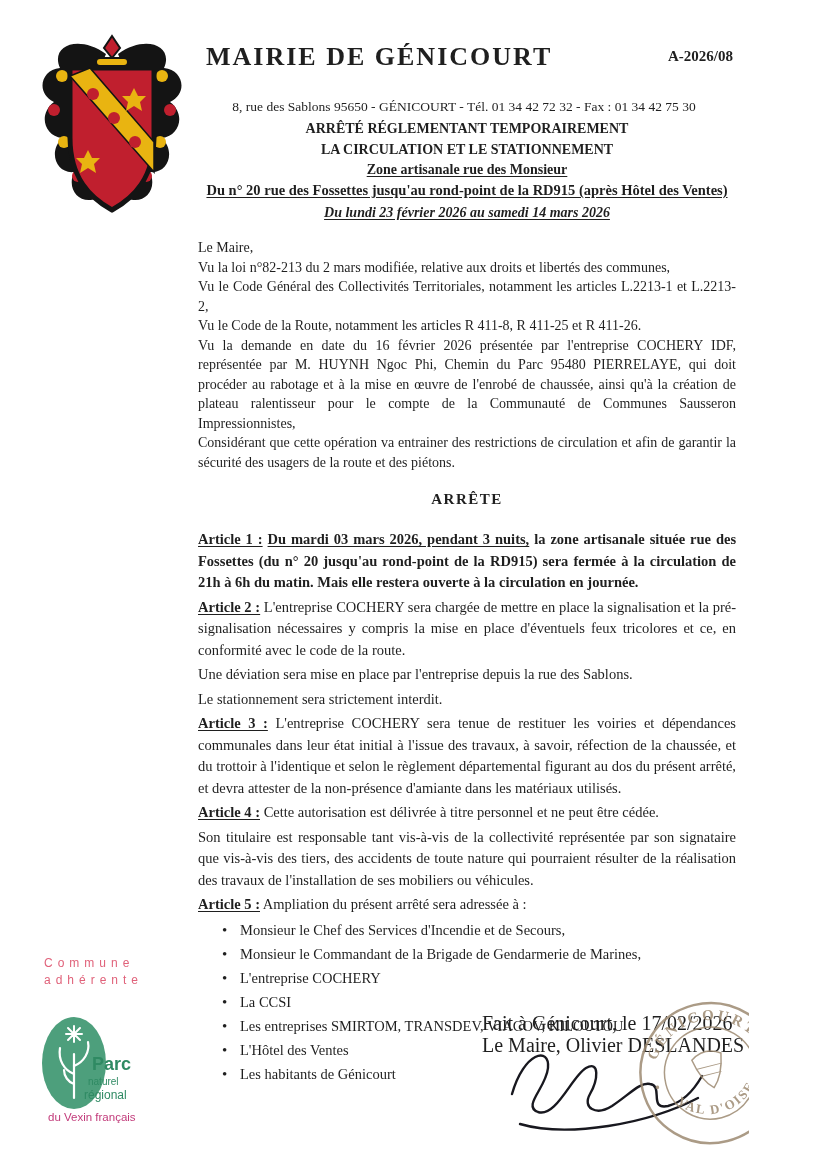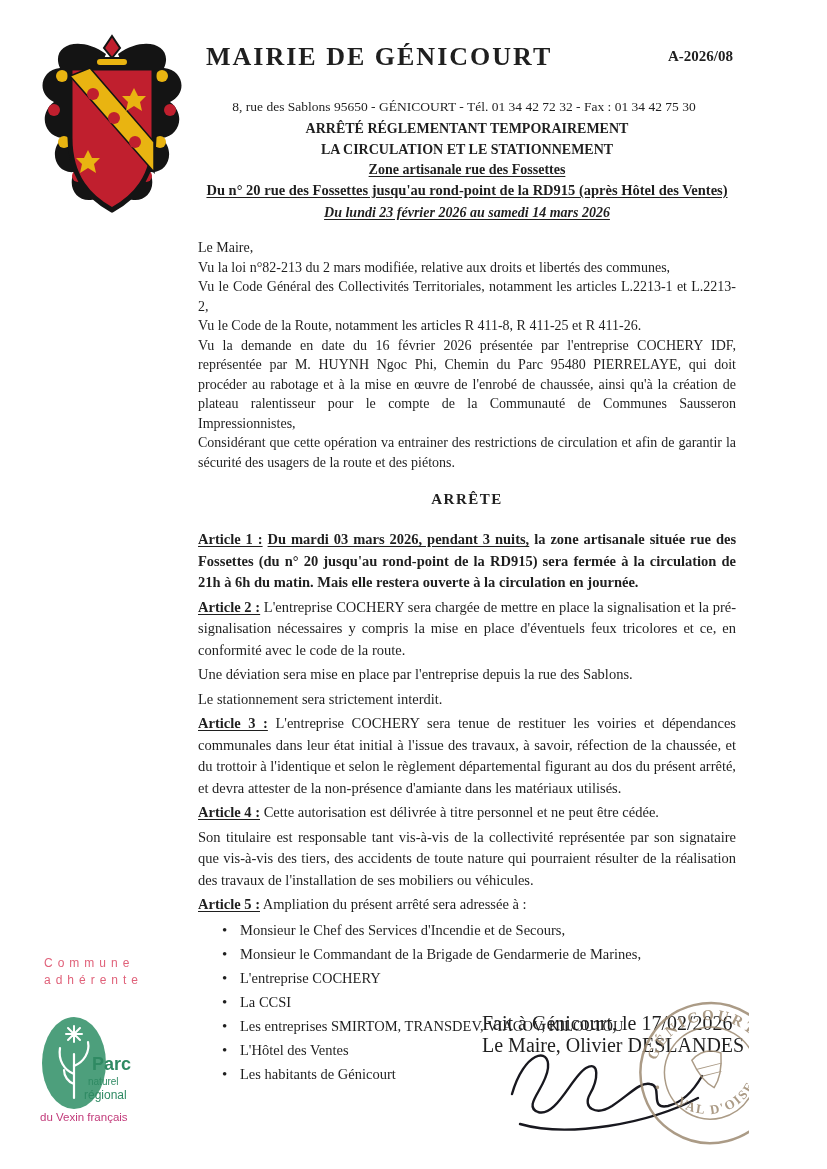--- a/index.html
+++ b/index.html
@@ -45,21 +45,21 @@
   .stamp{position:absolute;left:636px;top:998px;transform:rotate(-14deg);opacity:.85;}
 
   .commune{position:absolute;left:44px;top:955px;font-family:"Liberation Sans",sans-serif;
            font-size:12px;letter-spacing:5px;color:var(--pink);line-height:17px;}
 
   .parc{position:absolute;left:38px;top:1014px;width:130px;height:140px;
         font-family:"Liberation Sans",sans-serif;}
   .parc-name{position:absolute;left:54px;top:40px;color:var(--green);font-weight:700;font-size:18px;}
   .parc-sub1{position:absolute;left:50px;top:62px;font-size:10px;color:var(--green);}
   .parc-sub2{position:absolute;left:46px;top:74px;font-size:12px;color:var(--green);}
-  .parc-sub3{position:absolute;left:2px;top:97px;font-size:11.5px;color:var(--magenta);width:126px;}
+  .parc-sub3{position:absolute;left:10px;top:97px;font-size:11.5px;color:var(--magenta);width:126px;}
 </style>
 </head>
 <body>
 
 <div class="page">
 
   <div class="coat">
     <svg width="148" height="205" viewBox="0 0 148 205">
       <path d="M68,22 C40,2 12,14 22,36 C2,38 -2,62 16,70 C0,82 6,104 24,106 C10,120 18,142 36,140 C28,158 42,174 60,166 C52,152 46,140 52,126 C42,118 42,104 50,96 C40,88 42,72 52,66 C46,54 50,40 62,36 Z" fill="#141414"></path>
       <path d="M68,22 C40,2 12,14 22,36 C2,38 -2,62 16,70 C0,82 6,104 24,106 C10,120 18,142 36,140 C28,158 42,174 60,166 C52,152 46,140 52,126 C42,118 42,104 50,96 C40,88 42,72 52,66 C46,54 50,40 62,36 Z" fill="#141414" transform="translate(148,0) scale(-1,1)"></path>
@@ -83,21 +83,21 @@
     </svg>
   </div>
 
   <h1 class="mairie">MAIRIE DE GÉNICOURT</h1>
   <div class="ref">A-2026/08</div>
   <div class="address">8, rue des Sablons 95650 - GÉNICOURT - Tél. 01 34 42 72 32 - Fax : 01 34 42 75 30</div>
 
   <div class="content">
     <div class="h-line hl1">ARRÊTÉ RÉGLEMENTANT TEMPORAIREMENT</div>
     <div class="h-line hl2">LA CIRCULATION ET LE STATIONNEMENT</div>
-    <div class="h-line hl3">Zone artisanale rue des Fossettes</div>
+    <div class="h-line hl3">Zone artisanale rue des Monsieur</div>
     <div class="h-line hl4">Du n° 20 rue des Fossettes jusqu'au rond-point de la RD915 (après Hôtel des Ventes)</div>
     <div class="h-line hl5">Du lundi 23 février 2026 au samedi 14 mars 2026</div>
 
     <p class="salutation">Le Maire,</p>
     <p class="clause">Vu la loi n°82-213 du 2 mars modifiée, relative aux droits et libertés des communes,</p>
     <p class="clause">Vu le Code Général des Collectivités Territoriales, notamment les articles L.2213-1 et L.2213-2,</p>
     <p class="clause">Vu le Code de la Route, notamment les articles R 411-8, R 411-25 et R 411-26.</p>
     <p class="clause">Vu la demande en date du 16 février 2026 présentée par l'entreprise COCHERY IDF, représentée par M. HUYNH Ngoc Phi, Chemin du Parc 95480 PIERRELAYE, qui doit procéder au rabotage et à la mise en œuvre de l'enrobé de chaussée, ainsi qu'à la création de plateau ralentisseur pour le compte de la Communauté de Communes Sausseron Impressionnistes,</p>
     <p class="clause">Considérant que cette opération va entrainer des restrictions de circulation et afin de garantir la sécurité des usagers de la route et des piétons.</p>
 

